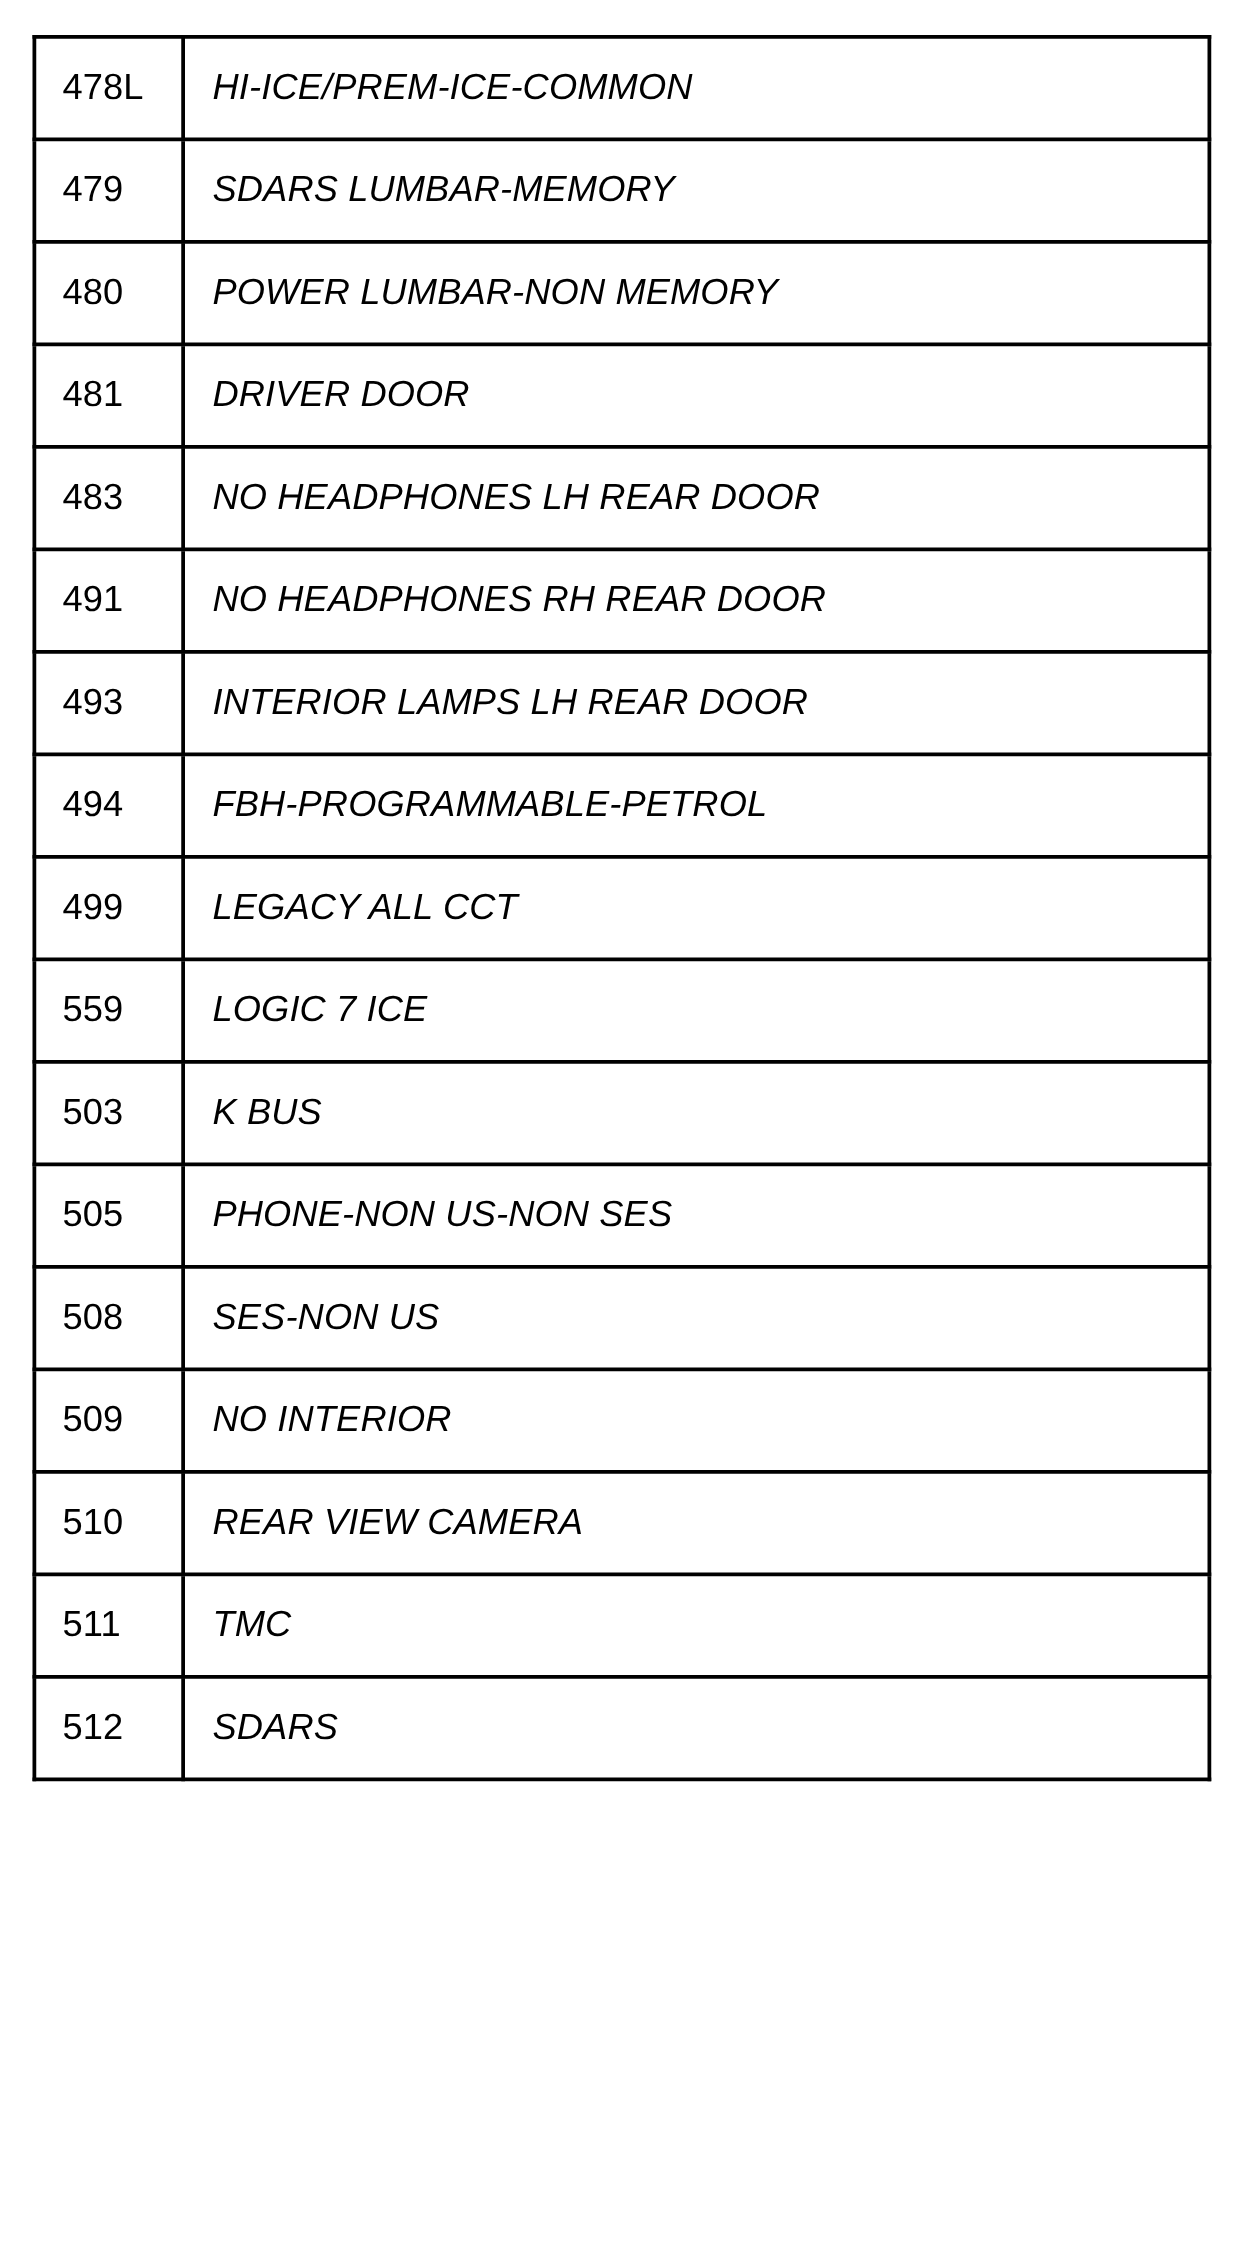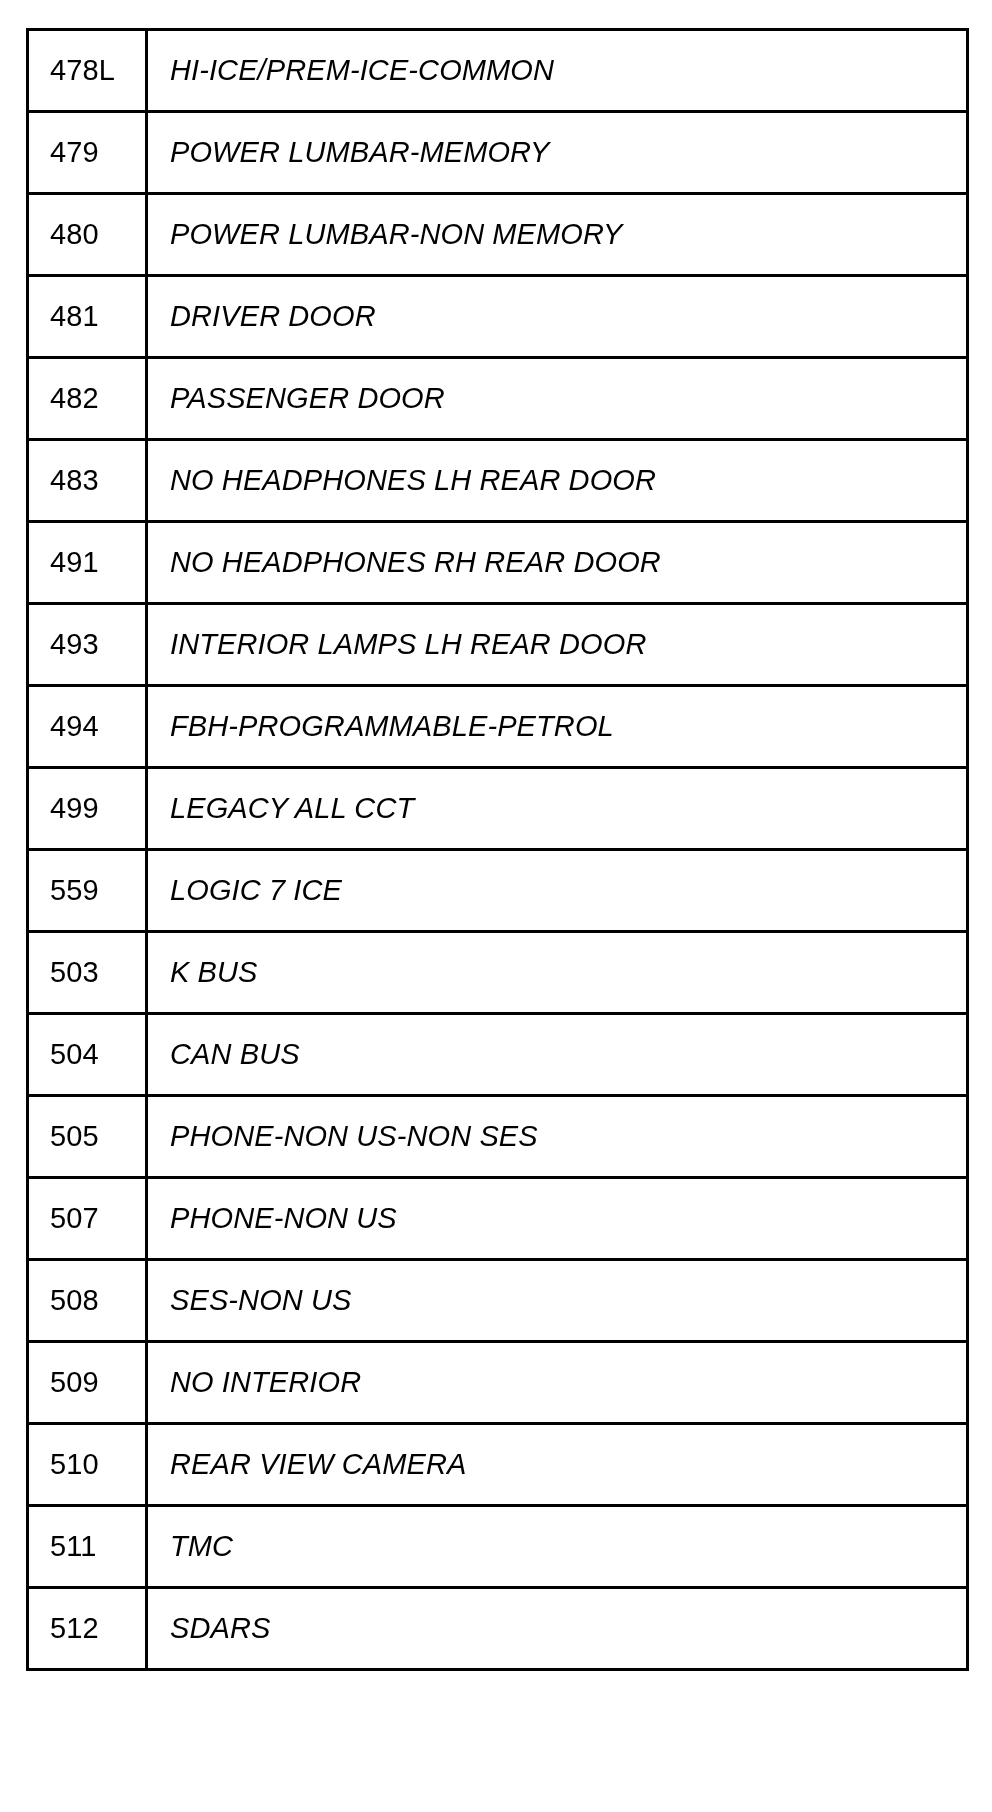--- a/index.html
+++ b/index.html
@@ -64,33 +64,29 @@
         <col class="col-code">
         <col class="col-desc">
       </colgroup>
       <tbody>
           <tr>
             <td class="code-cell">478L</td>
             <td class="desc-cell">HI-ICE/PREM-ICE-COMMON</td>
           </tr>
           <tr>
             <td class="code-cell">479</td>
-            <td class="desc-cell">POWER LUMBAR-MEMORY</td>
+            <td class="desc-cell">SDARS LUMBAR-MEMORY</td>
           </tr>
           <tr>
             <td class="code-cell">480</td>
             <td class="desc-cell">POWER LUMBAR-NON MEMORY</td>
           </tr>
           <tr>
             <td class="code-cell">481</td>
             <td class="desc-cell">DRIVER DOOR</td>
-          </tr>
-          <tr>
-            <td class="code-cell">482</td>
-            <td class="desc-cell">PASSENGER DOOR</td>
           </tr>
           <tr>
             <td class="code-cell">483</td>
             <td class="desc-cell">NO HEADPHONES LH REAR DOOR</td>
           </tr>
           <tr>
             <td class="code-cell">491</td>
             <td class="desc-cell">NO HEADPHONES RH REAR DOOR</td>
           </tr>
           <tr>
@@ -107,30 +103,22 @@
           </tr>
           <tr>
             <td class="code-cell">559</td>
             <td class="desc-cell">LOGIC 7 ICE</td>
           </tr>
           <tr>
             <td class="code-cell">503</td>
             <td class="desc-cell">K BUS</td>
           </tr>
           <tr>
-            <td class="code-cell">504</td>
-            <td class="desc-cell">CAN BUS</td>
-          </tr>
-          <tr>
             <td class="code-cell">505</td>
             <td class="desc-cell">PHONE-NON US-NON SES</td>
-          </tr>
-          <tr>
-            <td class="code-cell">507</td>
-            <td class="desc-cell">PHONE-NON US</td>
           </tr>
           <tr>
             <td class="code-cell">508</td>
             <td class="desc-cell">SES-NON US</td>
           </tr>
           <tr>
             <td class="code-cell">509</td>
             <td class="desc-cell">NO INTERIOR</td>
           </tr>
           <tr>

